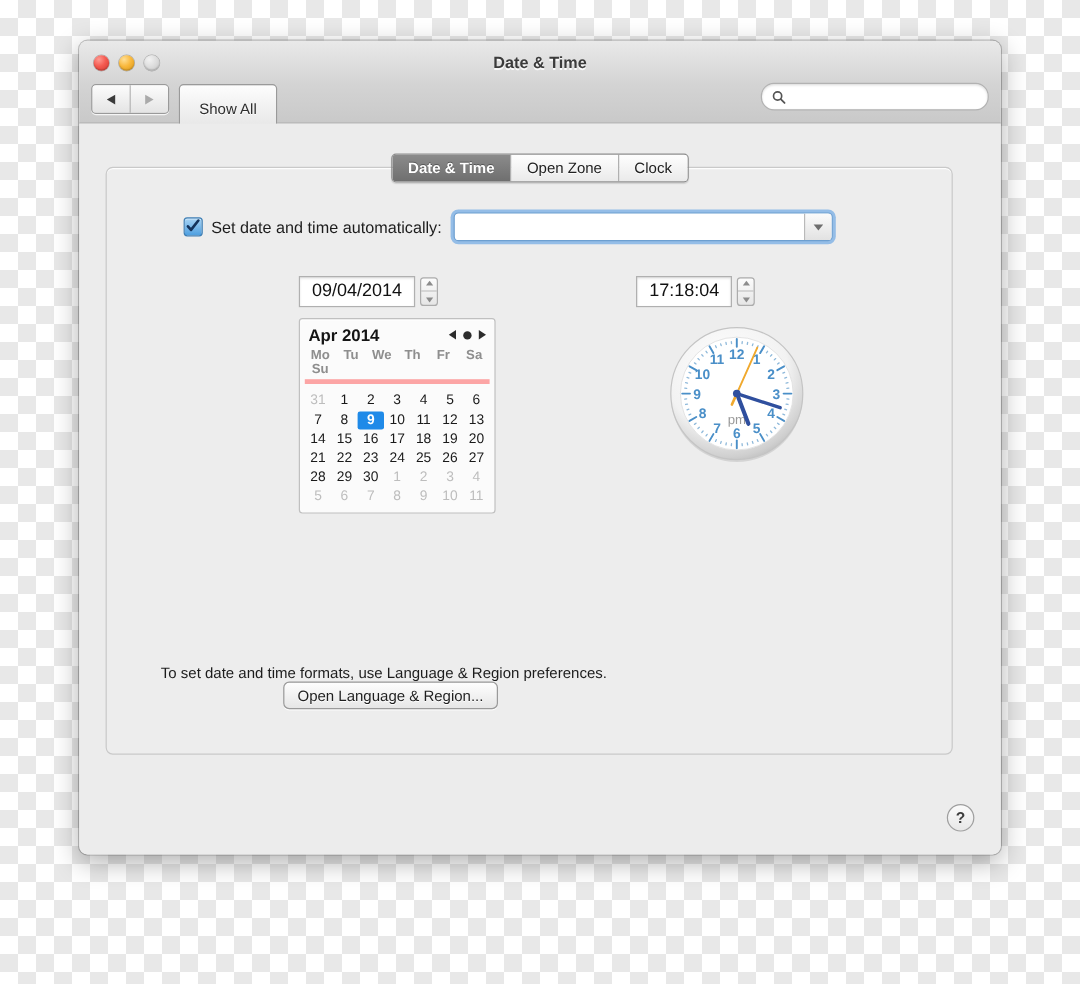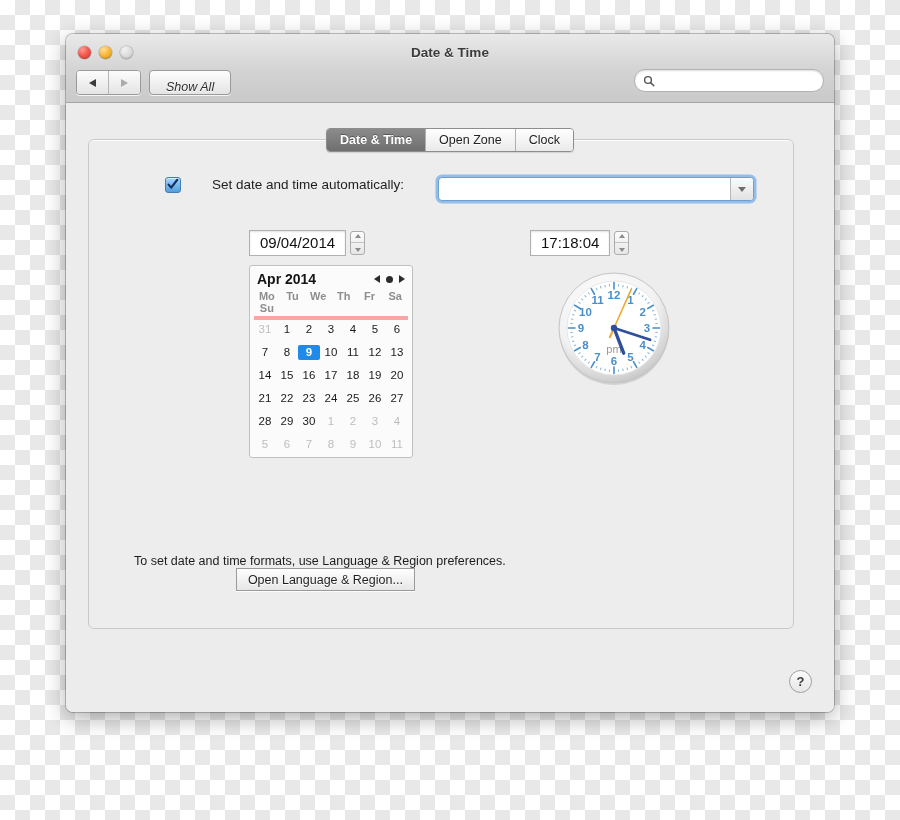--- a/index.html
+++ b/index.html
@@ -96,30 +96,29 @@
     border-top: 4.5px solid transparent;
     border-bottom: 4.5px solid transparent;
     border-left: 7px solid #aaaaaa;
   }
 
   .showall {
     position: absolute;
     left: 83px;
     top: 36px;
     height: 23px;
-    padding: 0 16px;
+    padding: 8px 16px;
     border: 1px solid #9a9a9a;
     border-radius: 4px;
     background: linear-gradient(to bottom, #fdfdfd, #e4e4e4);
     font-size: 12.5px;
     color: #2e2e2e;
-    display: flex; align-items: flex-end;
+    display: flex; align-items: center;
     box-shadow: 0 1px 0 rgba(255,255,255,0.8);
     text-shadow: 0 1px 0 rgba(255,255,255,0.9);
-    font-style: italic;
   }
 
   .search {
     position: absolute;
     right: 10px;
     top: 35px;
     width: 188px;
     height: 21px;
     border-radius: 11px;
     background: #ffffff;
@@ -184,24 +183,24 @@
     width: 704px;
     height: 488px;
     background: #ededed;
     border: 1px solid #c9c9c9;
     border-radius: 6px;
     box-shadow: inset 0 1px 0 rgba(255,255,255,0.85);
   }
 
   .auto-row {
     position: absolute;
-    left: 76px;
+    left: 64px;
     top: 37px;
     display: flex;
-    gap: 24px;
+    align-items: center;
   }
   .checkbox {
     width: 14px; height: 14px;
     border-radius: 3px;
     background: linear-gradient(to bottom, #a8d4f5, #4e9fe0);
     border: 1px solid #3f7fb5;
     box-shadow: inset 0 1px 0 rgba(255,255,255,0.55);
     position: relative;
     flex: none;
   }
@@ -334,22 +333,22 @@
   }
   .cal-dow span {
     font-size: 11px;
     font-weight: bold;
     color: #8e8e8e;
     text-align: center;
   }
   .cal-grid {
     display: grid;
     grid-template-columns: repeat(7, 1fr);
-    row-gap: 8px;
-    margin-top: 2px;
+    row-gap: 1px;
+    margin-top: 7px;
   }
   .cal-grid span {
     font-size: 11.5px;
     color: #1a1a1a;
     text-align: center;
     line-height: 15px;
     border-radius: 2px;
   }
   .cal-grid span.muted { color: #bdbdbd; }
   .cal-grid span.sel {
@@ -379,21 +378,21 @@
   }
   .footer-text {
     font-size: 12.5px;
     color: #1c1c1c;
   }
   .btn {
     margin-left: 11px;
     height: 21px;
     padding: 0 11px;
     border: 1px solid #9a9a9a;
-    border-radius: 0;
+    border-radius: 5px;
     background: linear-gradient(to bottom, #fefefe, #e6e6e6);
     font-size: 12.5px;
     color: #1f1f1f;
     display: flex; align-items: center;
     box-shadow: 0 1px 0 rgba(255,255,255,0.8);
     text-shadow: 0 1px 0 rgba(255,255,255,0.9);
   }
 
   .help {
     position: absolute;

